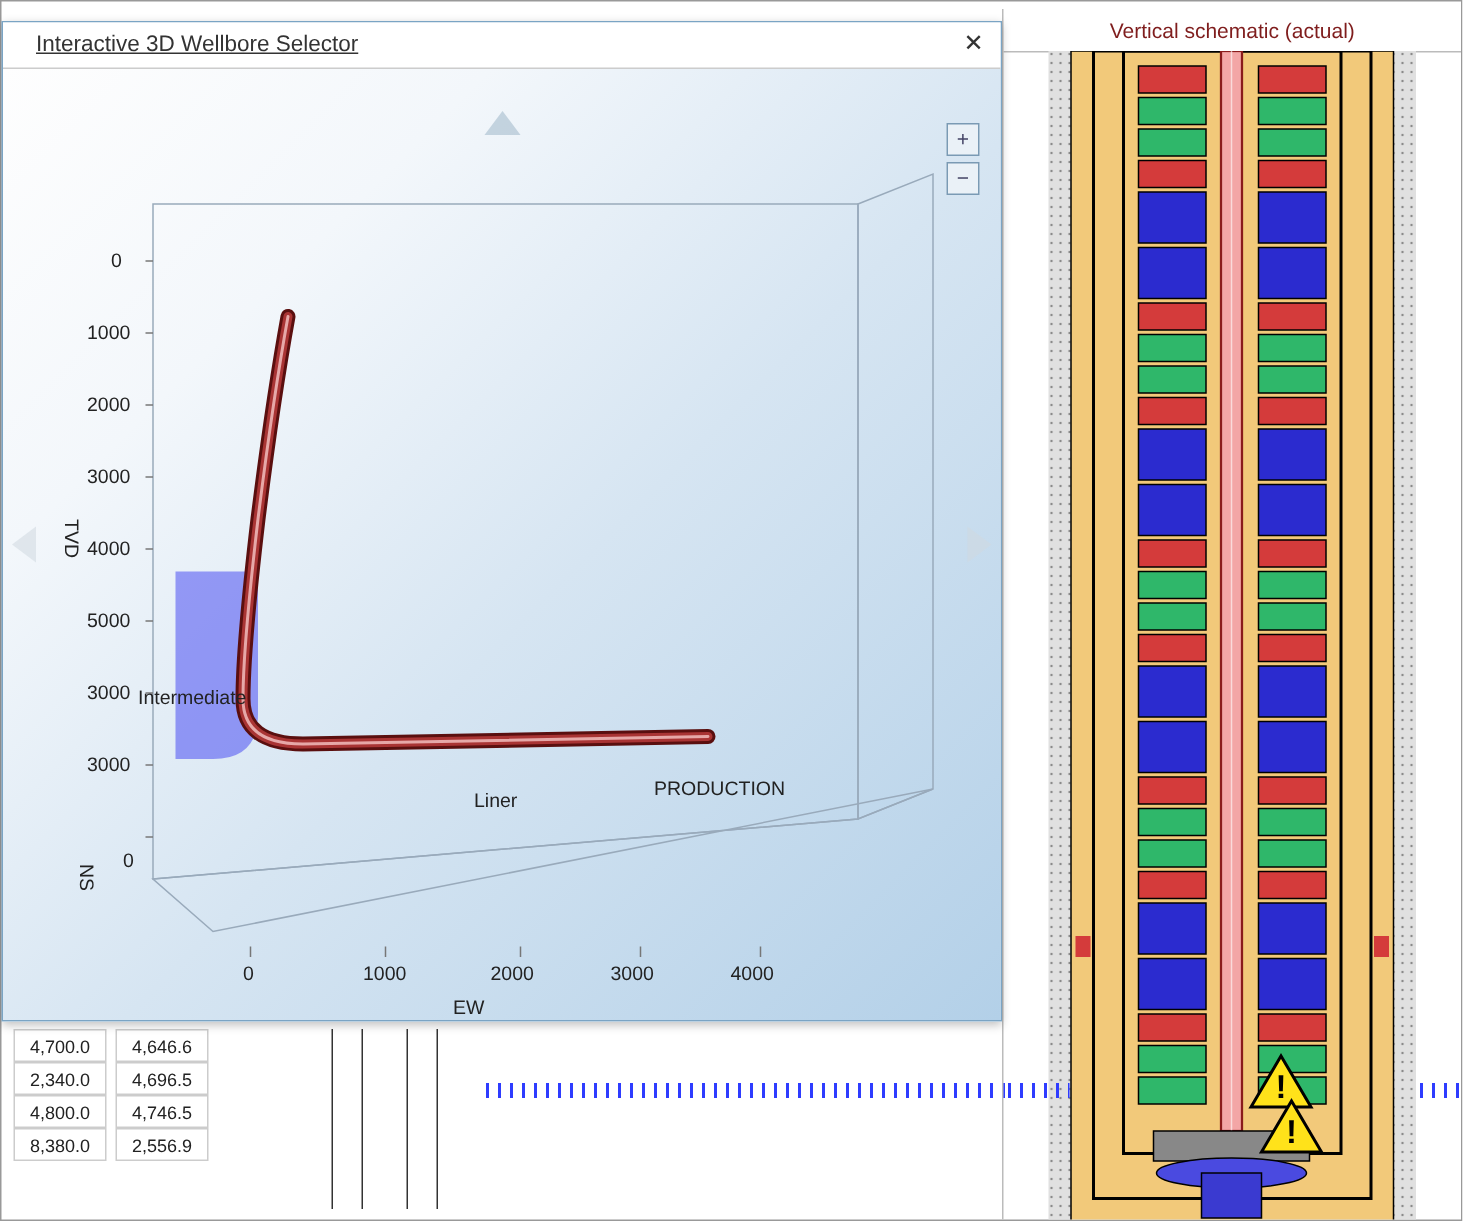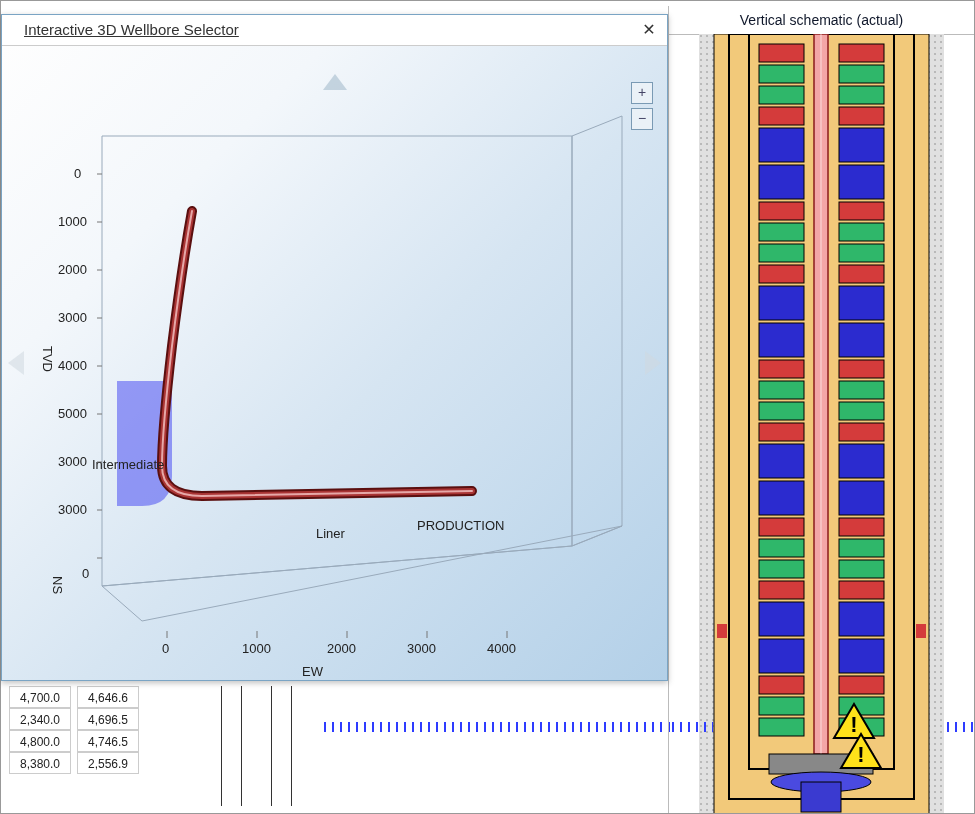--- a/index.html
+++ b/index.html
@@ -22,21 +22,21 @@
   .tick-label{font-size:13px;}
 
   
   .bg-table{position:absolute;left:8px;top:680px;font-size:12px;color:#222;}
   .bg-table .row{display:flex;height:22px;line-height:22px;}
   .bg-table .cell{border:1px solid #ccc;padding:0 6px;width:48px;text-align:center;margin-right:6px;background:#fff;}
   .bg-lines{position:absolute;left:210px;top:680px;width:120px;height:120px;}
   .bg-lines div{position:absolute;top:0;bottom:0;width:0;border-left:1px solid #333;}
 
   
-  .right-title{height:28px;line-height:28px;text-align:center;font-size:14px;color:#0f172a;border-bottom:1px solid #bbb;}
+  .right-title{height:28px;line-height:28px;text-align:center;font-size:14px;color:#7f1d1d;border-bottom:1px solid #bbb;}
   .schematic{position:absolute;left:0;top:28px;right:0;bottom:0;overflow:hidden;}
 
   .sinewave{position:absolute; height:10px; background:repeating-linear-gradient(90deg,transparent 0 3px,#2e3cff 3px 5px,transparent 5px 8px);}
 </style>
 </head>
 <body>
 
 <div class="app">
 
   <div class="left">
@@ -132,21 +132,21 @@
 
         <div class="tick-label" style="left:160px;top:595px">0</div>
         <div class="tick-label" style="left:240px;top:595px">1000</div>
         <div class="tick-label" style="left:325px;top:595px">2000</div>
         <div class="tick-label" style="left:405px;top:595px">3000</div>
         <div class="tick-label" style="left:485px;top:595px">4000</div>
         <div class="axis-label" style="left:300px;top:618px">EW</div>
 
         <div class="trace-label" style="left:90px;top:411px">Intermediate</div>
         <div class="trace-label" style="left:314px;top:480px">Liner</div>
-        <div class="trace-label" style="left:415px;top:472px">PRODUCTION</div>
+        <div class="trace-label" style="left:434px;top:472px">PRODUCTION</div>
       </div>
     </div>
   </div>
 
   <div class="right">
     <div class="right-title">Vertical schematic (actual)</div>
     <div class="schematic">
       <svg width="305" height="790">
 
         <defs>

